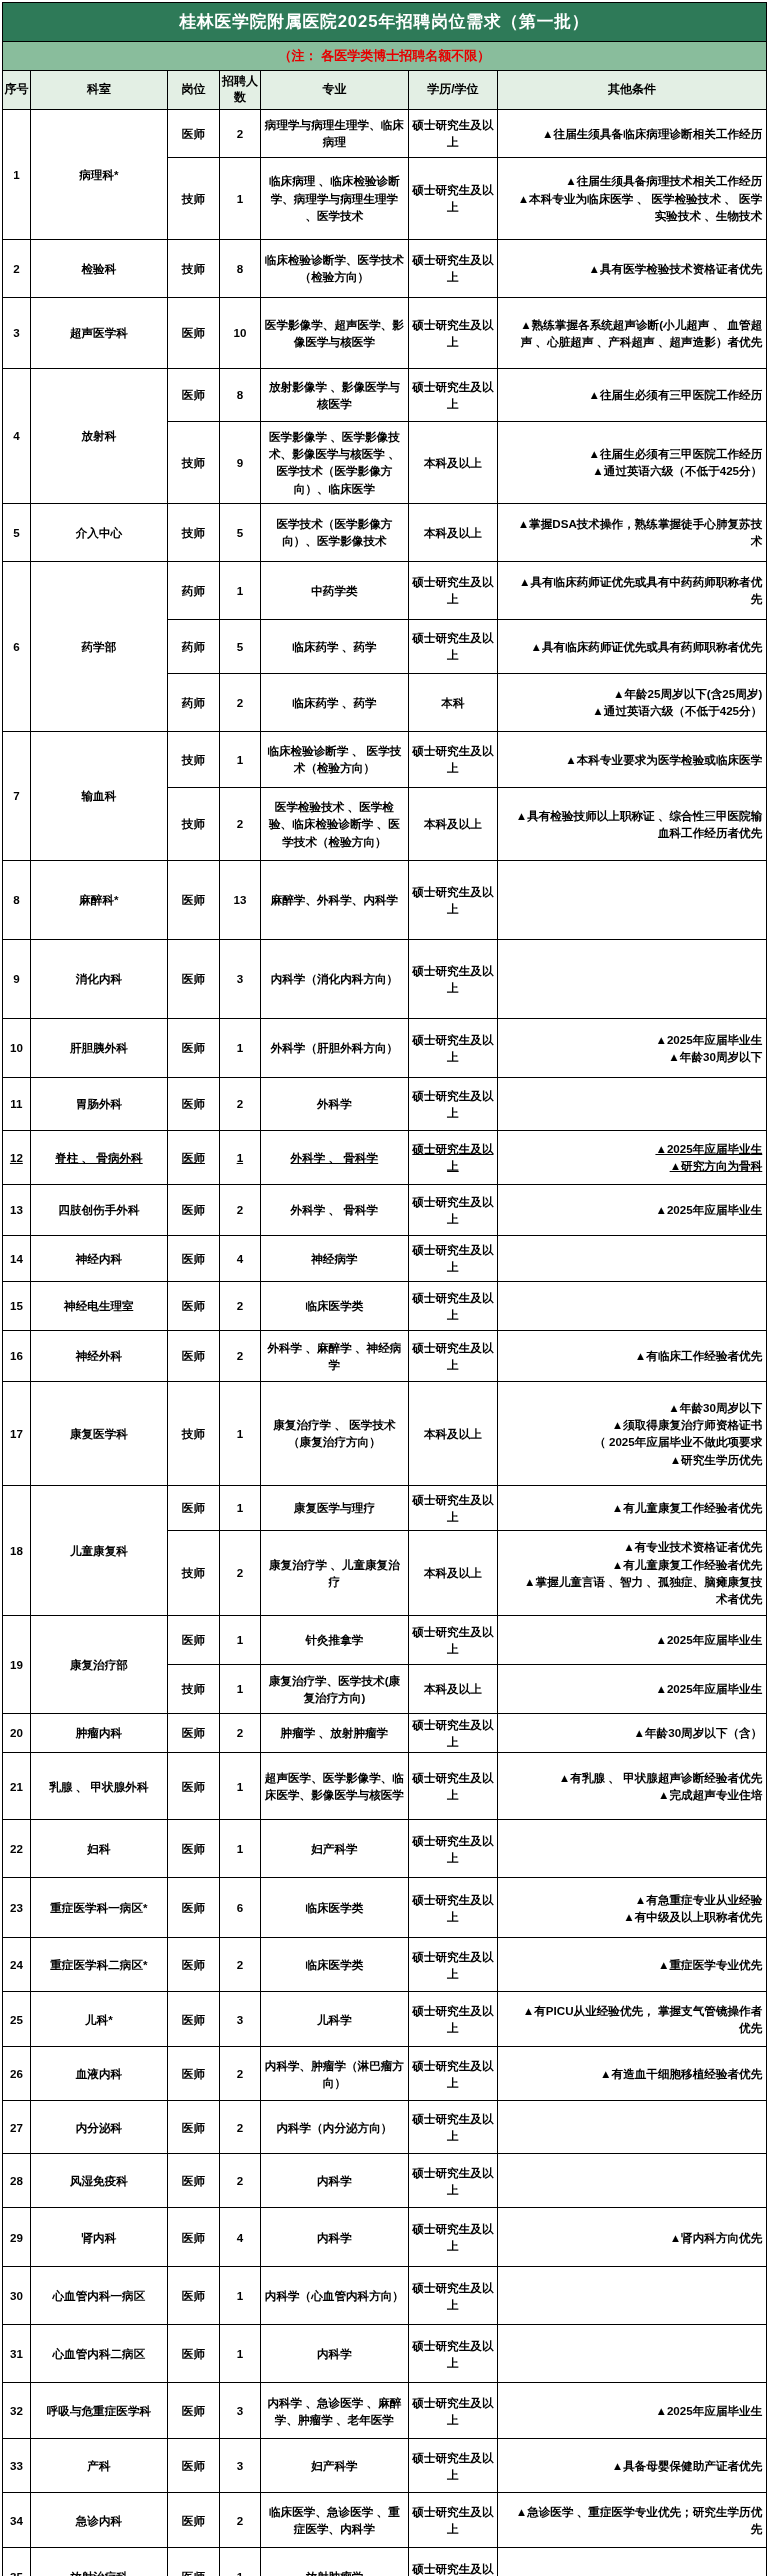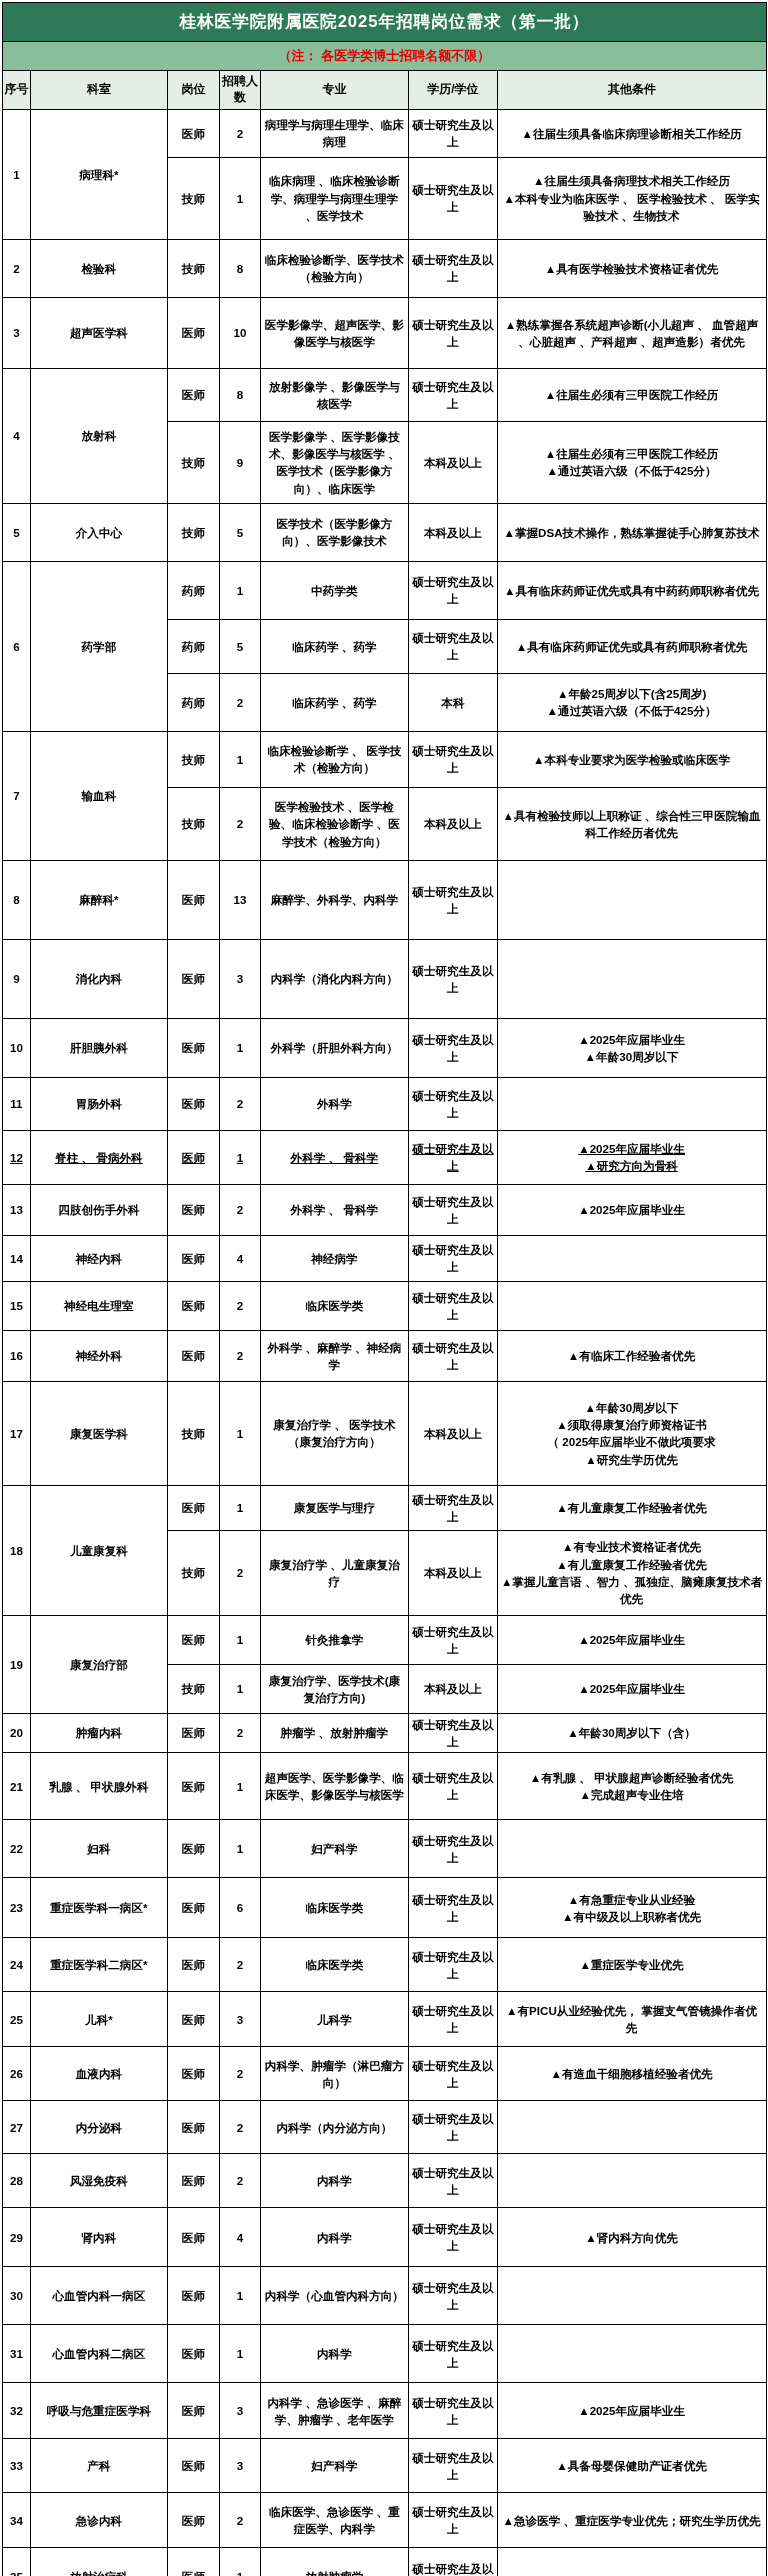--- a/index.html
+++ b/index.html
@@ -57,22 +57,22 @@
     padding: 1.9px 2.8px;
     white-space: pre-line;
     vertical-align: middle;
     background: #ffffff;
   }
   .td-no, .td-dept, .td-pos, .td-count, .td-major, .td-degree {
     text-align: center;
   }
   .td-no { padding: 1.9px 0; }
   .td-other {
-    text-align: center;
-    padding-left: 3px;
+    text-align: right;
+    padding-left: 15px;
     padding-right: 3.7px;
   }
 </style>
 </head>
 <body>
 
 <div class="page">
   <table>
     <colgroup>
       <col style="width:28px">

